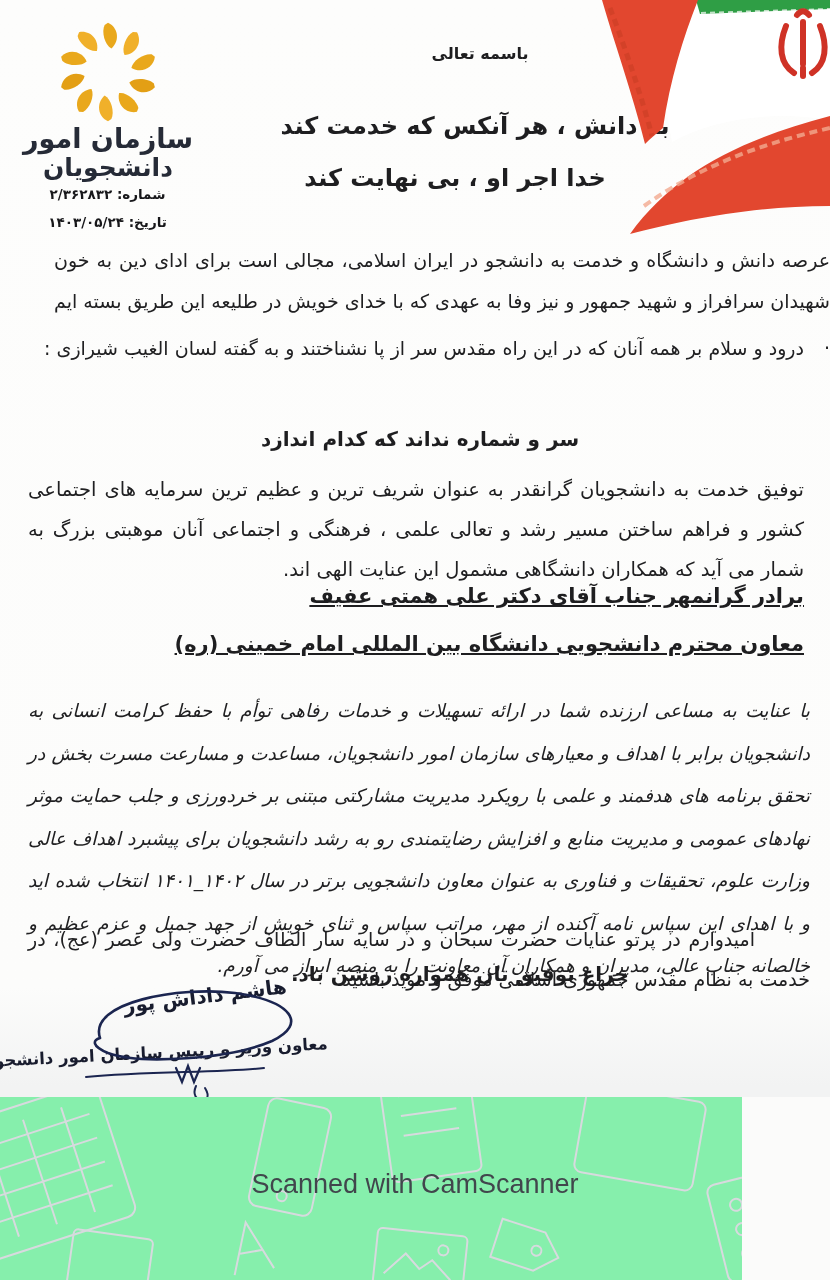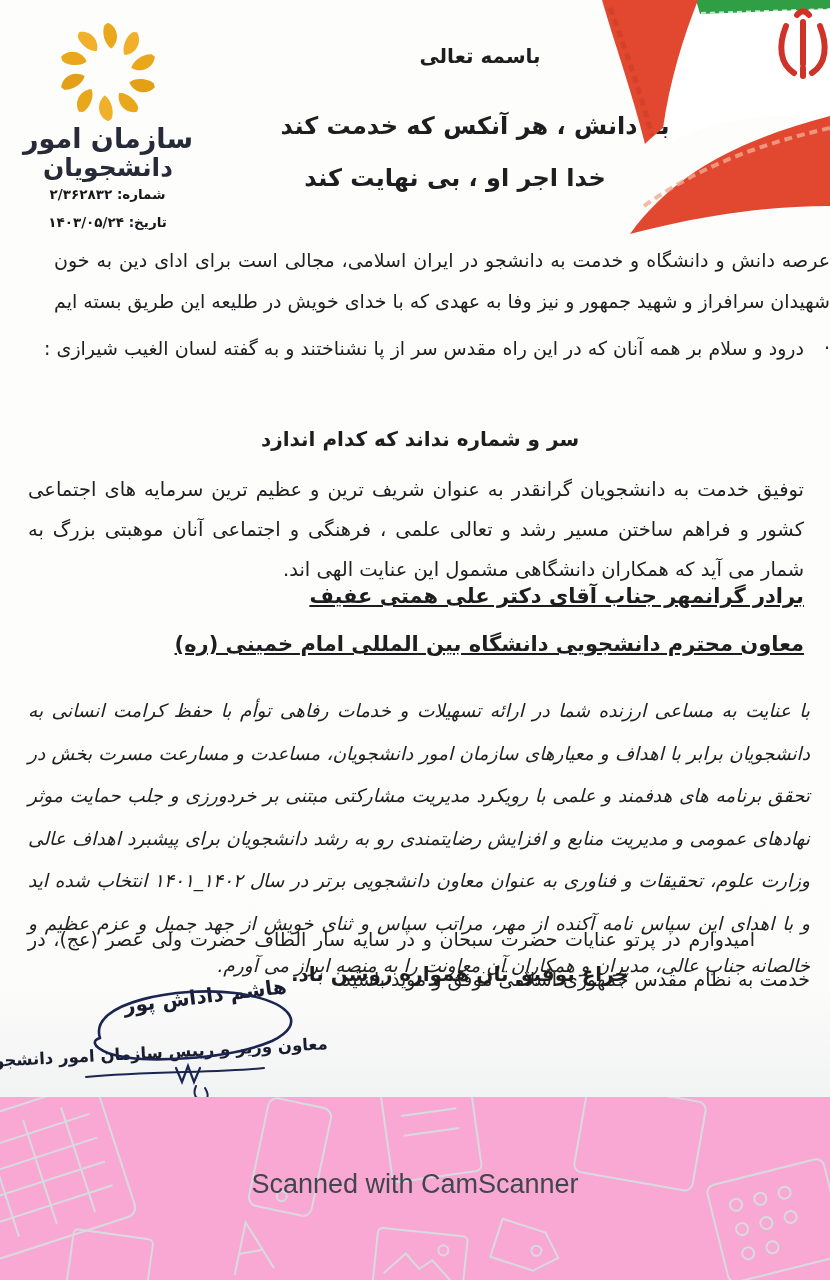--- a/index.html
+++ b/index.html
@@ -14,21 +14,21 @@
   .rtl{direction:rtl;unicode-bidi:plaintext;}
   
   .logo-sunburst{left:52px;top:16px;width:112px;height:112px;}
   .org-wordmark{left:14px;top:124px;width:188px;text-align:center;
     color:#262b37;font-weight:bold;font-size:27px;line-height:1.12;}
   .org-wordmark .l2{font-size:25px;letter-spacing:1px;}
   .meta{left:30px;top:186px;width:155px;font-size:13.5px;font-weight:bold;
     text-align:center;color:#17171a;}
   .meta.date{top:214px;}
   .basmala{left:315px;top:44px;width:330px;text-align:center;
-    font-size:20px;font-weight:bold;}
+    font-size:16px;font-weight:bold;}
   .motto{left:260px;top:112px;width:430px;text-align:center;
     font-size:24px;font-weight:bold;line-height:1.2;}
   .motto.m2{top:164px;left:240px;}
   .flag{left:600px;top:0;width:230px;height:240px;}
   
   .par{left:28px;width:776px;font-size:19px;text-align:justify;
     text-align-last:right;line-height:2.15;color:#202022;}
   .p1{top:240px;margin-left:26px;}
   .p2{top:328px;text-align:right;}
   .verse{width:540px;text-align:center;font-size:20px;font-weight:bold;}
@@ -44,22 +44,22 @@
     font-size:20px;font-weight:bold;}
   
   .sig-block{left:28px;top:980px;width:300px;height:135px;}
   .sig-name{position:absolute;left:95px;top:4px;font-size:20px;font-weight:bold;
     color:#181c2e;transform:rotate(-7deg);direction:rtl;white-space:nowrap;}
   .sig-title{position:absolute;left:0;top:62px;width:300px;text-align:center;
     font-size:16.5px;font-weight:bold;color:#181c2e;transform:rotate(-3deg);
     direction:rtl;white-space:nowrap;}
   .sig-scribble{position:absolute;left:0;top:0;width:300px;height:135px;pointer-events:none;}
   
-  .footer{position:absolute;left:0;top:1097px;width:830px;height:183px;
-    background:#f9a8d4;overflow:hidden;}
+  .footer{position:absolute;left:0;top:1097px;width:742px;height:183px;
+    background:#86efac;overflow:hidden;}
   .doodles{position:absolute;left:0;top:0;width:830px;height:183px;}
   .scan-text{position:absolute;left:0;top:72px;width:830px;text-align:center;
     font-family:"Liberation Sans",sans-serif;font-size:27px;color:#41464c;
     direction:ltr;}
 </style>
 </head>
 <body>
 
 <div class="sheet">
 

